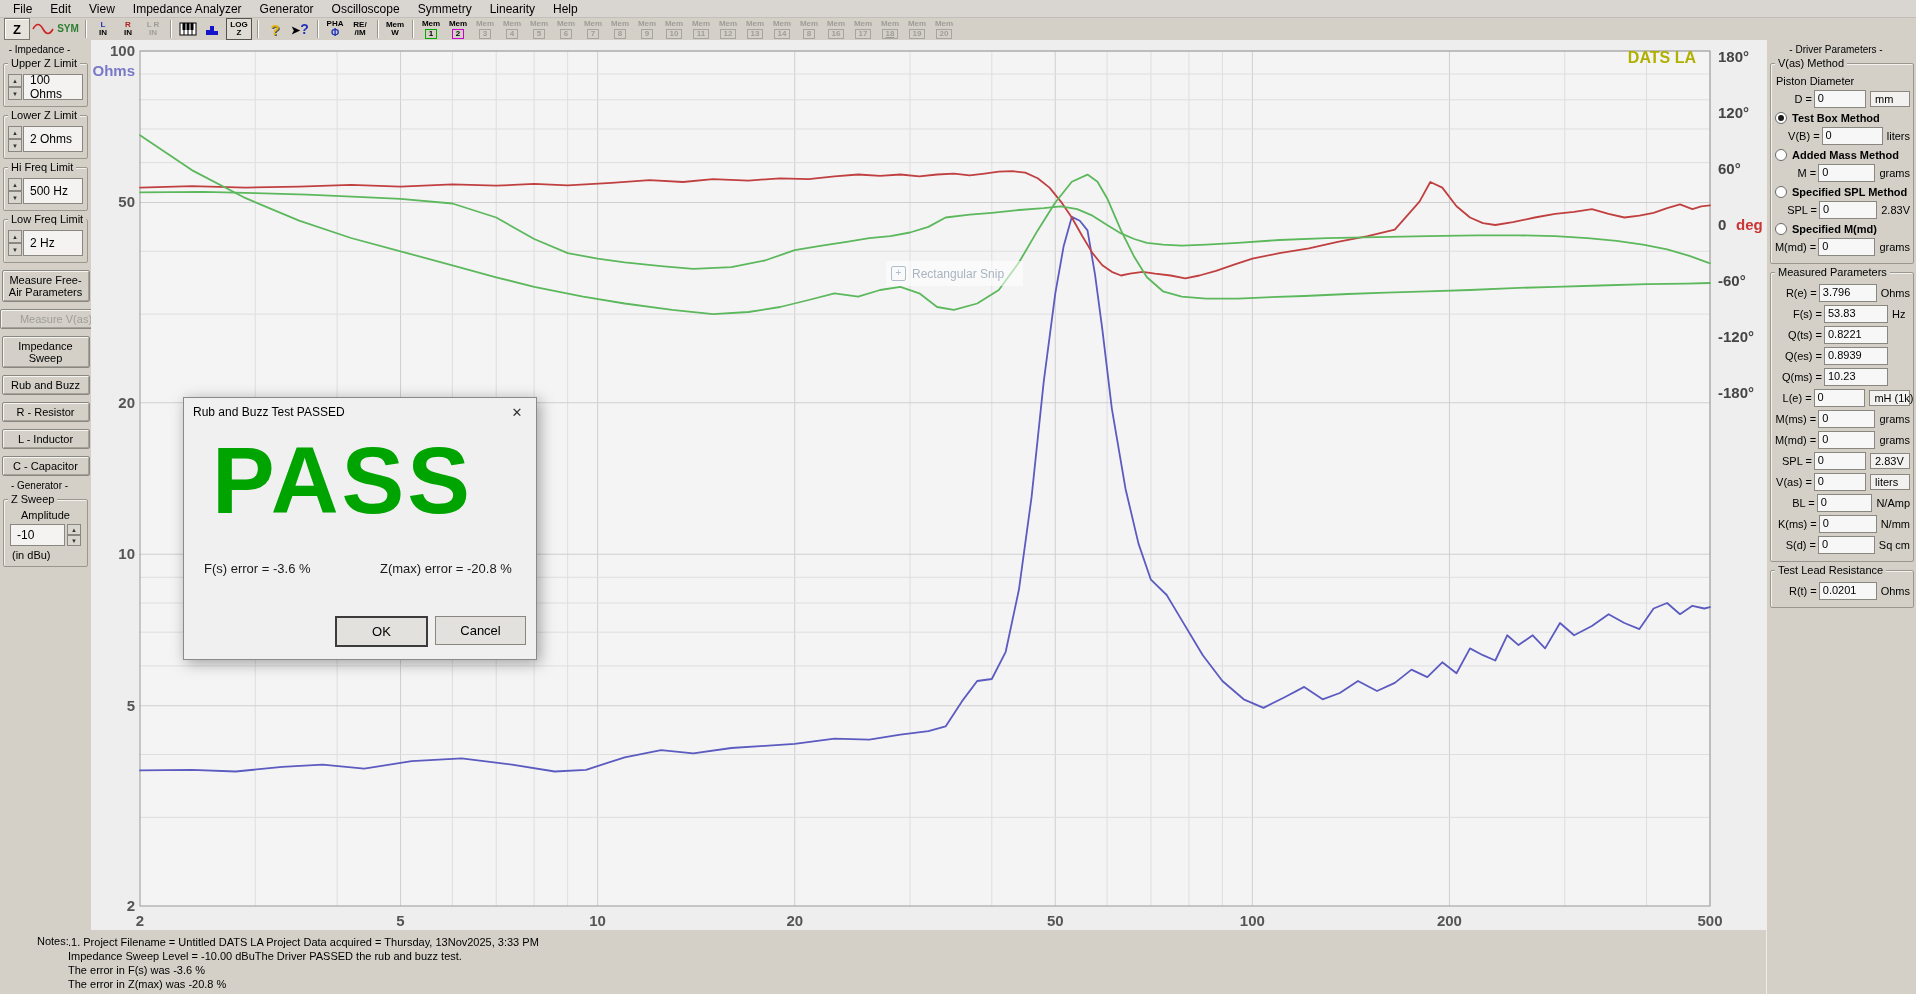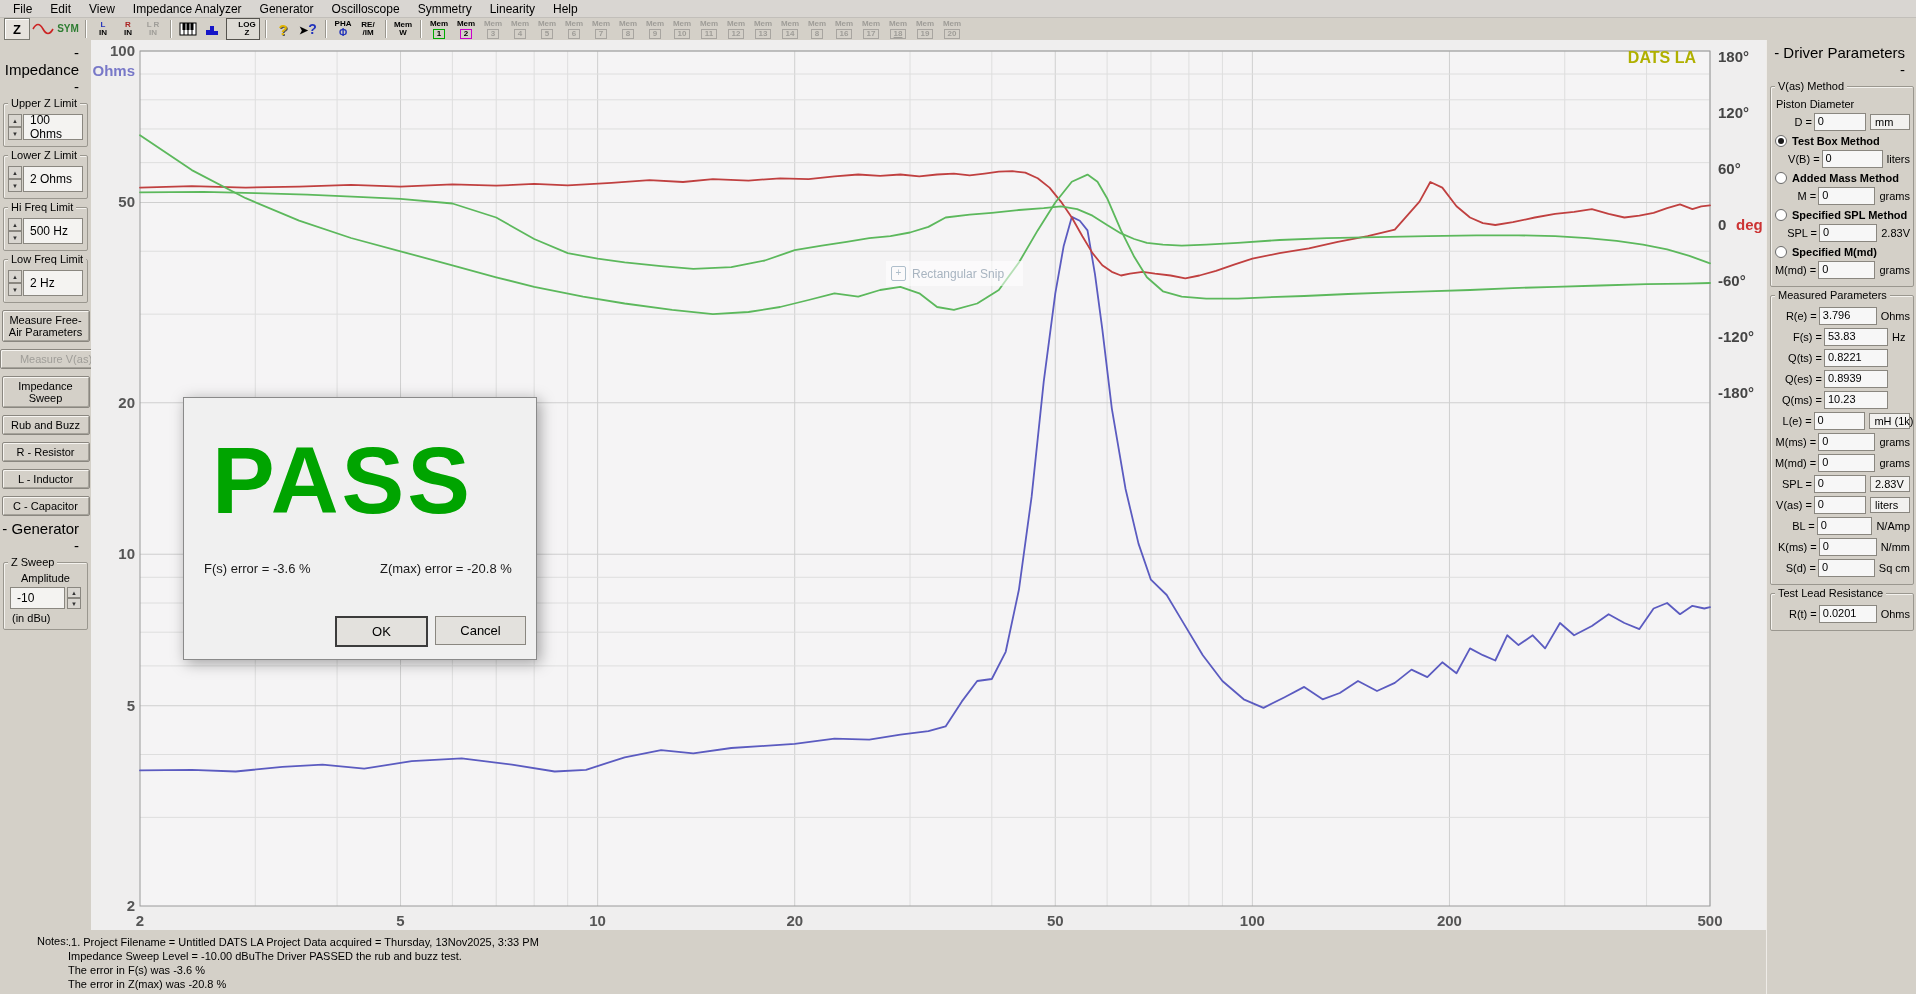--- a/index.html
+++ b/index.html
@@ -21,27 +21,27 @@
   #toolbar{
     position:absolute;left:0;top:18px;width:1916px;height:22px;
     background:#d4d0c8;display:flex;align-items:center;gap:1px;padding-left:4px;
     border-bottom:1px solid #b8b4ac;
   }
   .tbtn{height:20px;min-width:24px;display:flex;flex-direction:column;align-items:center;justify-content:center;line-height:1;cursor:default;}
   .tbtn .t{font-size:8px;font-weight:bold;}
   .tbtn .b{font-size:8px;font-weight:bold;}
   .tbtn.disabled{color:#9f9d98;}
   .tbtn.zbox{border:1px solid #7a7a72;background:#e6e3dd;width:22px;font-weight:bold;font-size:13px;box-shadow:inset 1px 1px #fff;}
-  .tbtn.logz{border:1px solid #55534e;background:#dedbd5;width:24px;padding-left:8px;}
+  .tbtn.logz{border:1px solid #55534e;background:#dedbd5;width:24px;}
   .tsep{width:1px;height:18px;background:#9a978f;margin:0 4px;box-shadow:1px 0 #fff;}
   .membox{font-size:8px;font-weight:bold;border:1px solid;padding:0 3px;margin-top:1px;}
   
   #left-panel{position:absolute;left:0;top:40px;width:91px;bottom:0;background:#d4d0c8;}
   #right-panel{position:absolute;left:1766px;top:40px;width:150px;bottom:0;background:#d4d0c8;border-left:1px solid #efece8;}
-  .panel-header{text-align:right;font-size:15px;margin:4px 12px 2px 0;}
+  .panel-header{text-align:center;font-size:10px;margin:4px 12px 2px 0;}
   .groupbox{border:1px solid #9a978f;border-radius:2px;margin:8px 3px 2px 3px;position:relative;padding:8px 2px 4px 2px;box-shadow:inset 1px 1px #f4f2ee;}
   .groupbox .legend{position:absolute;top:-7px;left:4px;background:#d4d0c8;padding:0 3px;font-size:11px;white-space:nowrap;}
   .spinrow{display:flex;align-items:stretch;margin:2px 2px;}
   .spincol{display:flex;flex-direction:column;width:14px;margin-right:1px;}
   .spinbtn{flex:1;border:1px solid #8a8780;background:#d9d6d0;font-size:6px;line-height:1;display:flex;align-items:center;justify-content:center;color:#333;}
   .spinval{flex:1;background:#f4f3f1;border:1px solid #8a8780;display:flex;align-items:center;padding-left:6px;font-size:12px;height:24px;}
   .pbutton{display:block;width:84px;margin:7px auto 0 auto;background:#d4d0c8;border:1px solid #8a8780;border-radius:2px;
     box-shadow:inset 1px 1px #f6f4f0, inset -1px -1px #a5a29a;text-align:center;font-size:11px;padding:3px 1px;}
   .pbutton.disabled{color:#9f9d98;padding-left:13px;}
   
@@ -380,20 +380,24 @@
       <text x="1627" y="358.3" fill="#444" text-anchor="start" font-size="15" font-weight="bold" font-family="&quot;Liberation Sans&quot;, sans-serif">-180°</text>
       <text x="1605" y="23" fill="#b0b000" text-anchor="end" font-size="16" font-weight="bold" font-family="&quot;Liberation Sans&quot;, sans-serif">DATS LA</text>
     </svg></div>
 
 <div id="snip-watermark">
   <span class="snipicon">+</span>
   <span>Rectangular Snip</span>
 </div>
 
 <div id="dialog">
+  <div id="dialog-titlebar">
+    <span id="dialog-title">Rub and Buzz Test PASSED</span>
+    <span id="dialog-close">✕</span>
+  </div>
   <div id="dialog-pass">PASS</div>
   <div class="dlg-err" id="dlg-err-fs">F(s) error = -3.6 %</div>
   <div class="dlg-err" id="dlg-err-z">Z(max) error = -20.8 %</div>
   <div class="dlg-btn" id="dlg-ok">OK</div>
   <div class="dlg-btn" id="dlg-cancel">Cancel</div>
 </div>
 
 <div id="right-panel">
   <div class="panel-header">- Driver Parameters -</div>
   <div class="groupbox" id="vas-group">

